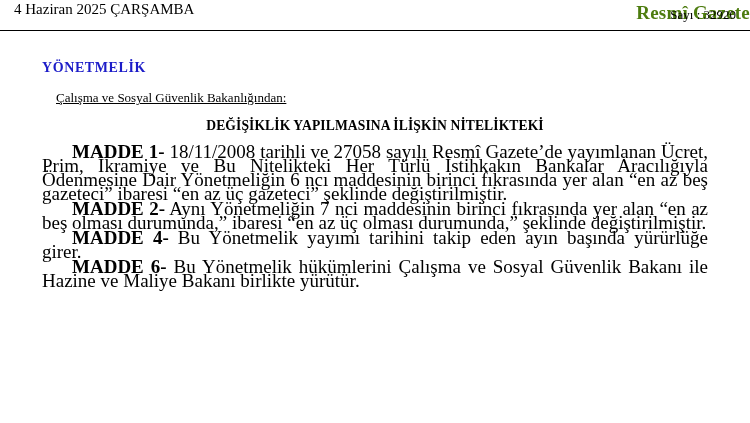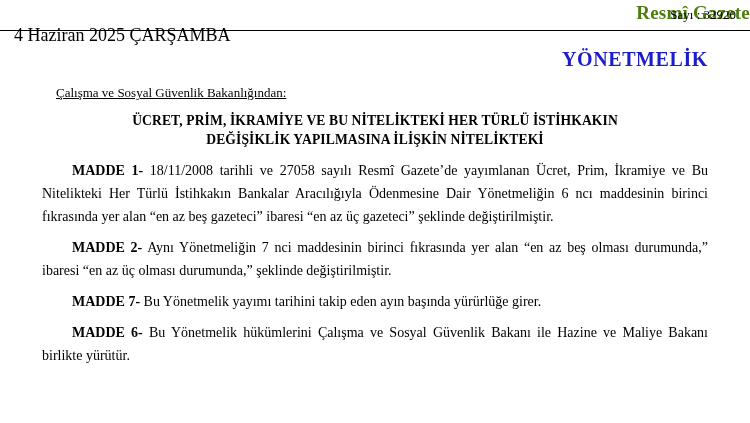--- a/index.html
+++ b/index.html
@@ -24,23 +24,23 @@
   
   .masthead {
     position: relative;
     height: 30px;
     padding: 0 10px;
     box-sizing: border-box;
   }
   .masthead-date {
     position: absolute;
     left: 14px;
-    top: 25px;
+    top: 1px;
     font-family: "Liberation Serif", serif;
-    font-size: 18px;
+    font-size: 15px;
     color: #000;
     white-space: nowrap;
   }
   .masthead-title {
     position: absolute;
     left: 0;
     right: 0;
     top: 2px;
     text-align: right;
     font-family: "Liberation Serif", serif;
@@ -65,27 +65,27 @@
     height: 0;
     border-top: 1px solid #000000;
   }
 
   
   .content {
     padding: 10px 42px 0 42px;
     box-sizing: border-box;
   }
   .doc-type {
-    text-align: right;
+    text-align: left;
     color: #1c1cc8;
     font-family: "Liberation Serif", serif;
     font-weight: bold;
-    font-size: 20px;
+    font-size: 14px;
     letter-spacing: 0.6px;
-    margin-top: 8px;
+    margin-top: 20px;
     margin-bottom: 14px;
   }
   .issuer {
     text-align: left;
     font-size: 13px;
     text-decoration: underline;
     margin: 0 0 10px 14px;
   }
   .doc-title {
     text-align: center;
@@ -93,30 +93,30 @@
     font-size: 13.6px;
     line-height: 19px;
     letter-spacing: 0.1px;
     margin: 0 2px 10px 2px;
   }
   .doc-title div {
     white-space: nowrap;
   }
   p.para {
     margin: 0 0 0 0;
-    font-size: 14px;
-    line-height: 23px;
+    font-size: 19px;
+    line-height: 14px;
     text-align: justify;
     text-justify: inter-word;
   }
   p.para.indent {
     text-indent: 30px;
   }
   p.para + p.para {
-    margin-top: 8px;
+    margin-top: 1px;
   }
   .art-label {
     font-weight: bold;
   }
 </style>
 </head>
 <body>
 
 <div class="page">
 
@@ -127,28 +127,27 @@
     <div class="masthead-rule"></div>
   </div>
 
   <div class="content">
 
     <div class="doc-type">YÖNETMELİK</div>
 
     <div class="issuer">Çalışma ve Sosyal Güvenlik Bakanlığından:</div>
 
     <div class="doc-title">
-      <div>ÜCRET, PRİM, İKRAMİYE VE BU NİTELİKTEKİ HER TÜRLÜ İSTİHKAKIN</div>
       <div>DEĞİŞİKLİK YAPILMASINA İLİŞKİN NİTELİKTEKİ</div>
     </div>
 
     <p class="para indent"><span class="art-label">MADDE 1-</span><span> 18/11/2008 tarihli ve 27058 sayılı Resmî Gazete’de yayımlanan Ücret, Prim, İkramiye ve Bu Nitelikteki Her Türlü İstihkakın Bankalar Aracılığıyla Ödenmesine Dair Yönetmeliğin 6 ncı maddesinin birinci fıkrasında yer alan “en az beş gazeteci” ibaresi “en az üç gazeteci” şeklinde değiştirilmiştir.</span></p>
 
     <p class="para indent"><span class="art-label">MADDE 2-</span><span> Aynı Yönetmeliğin 7 nci maddesinin birinci fıkrasında yer alan “en az beş olması durumunda,” ibaresi “en az üç olması durumunda,” şeklinde değiştirilmiştir.</span></p>
 
 
 
-    <p class="para indent"><span class="art-label">MADDE 7-</span><span> Bu Yönetmelik yayımı tarihini takip eden ayın başında yürürlüğe girer.</span></p>
+    <p class="para indent"><span class="art-label">MADDE 4-</span><span> Bu Yönetmelik yayımı tarihini takip eden ayın başında yürürlüğe girer.</span></p>
 
     <p class="para indent"><span class="art-label">MADDE 6-</span><span> Bu Yönetmelik hükümlerini Çalışma ve Sosyal Güvenlik Bakanı ile Hazine ve Maliye Bakanı birlikte yürütür.</span></p>
 
   </div>
 </div>
 
 </body></html>

